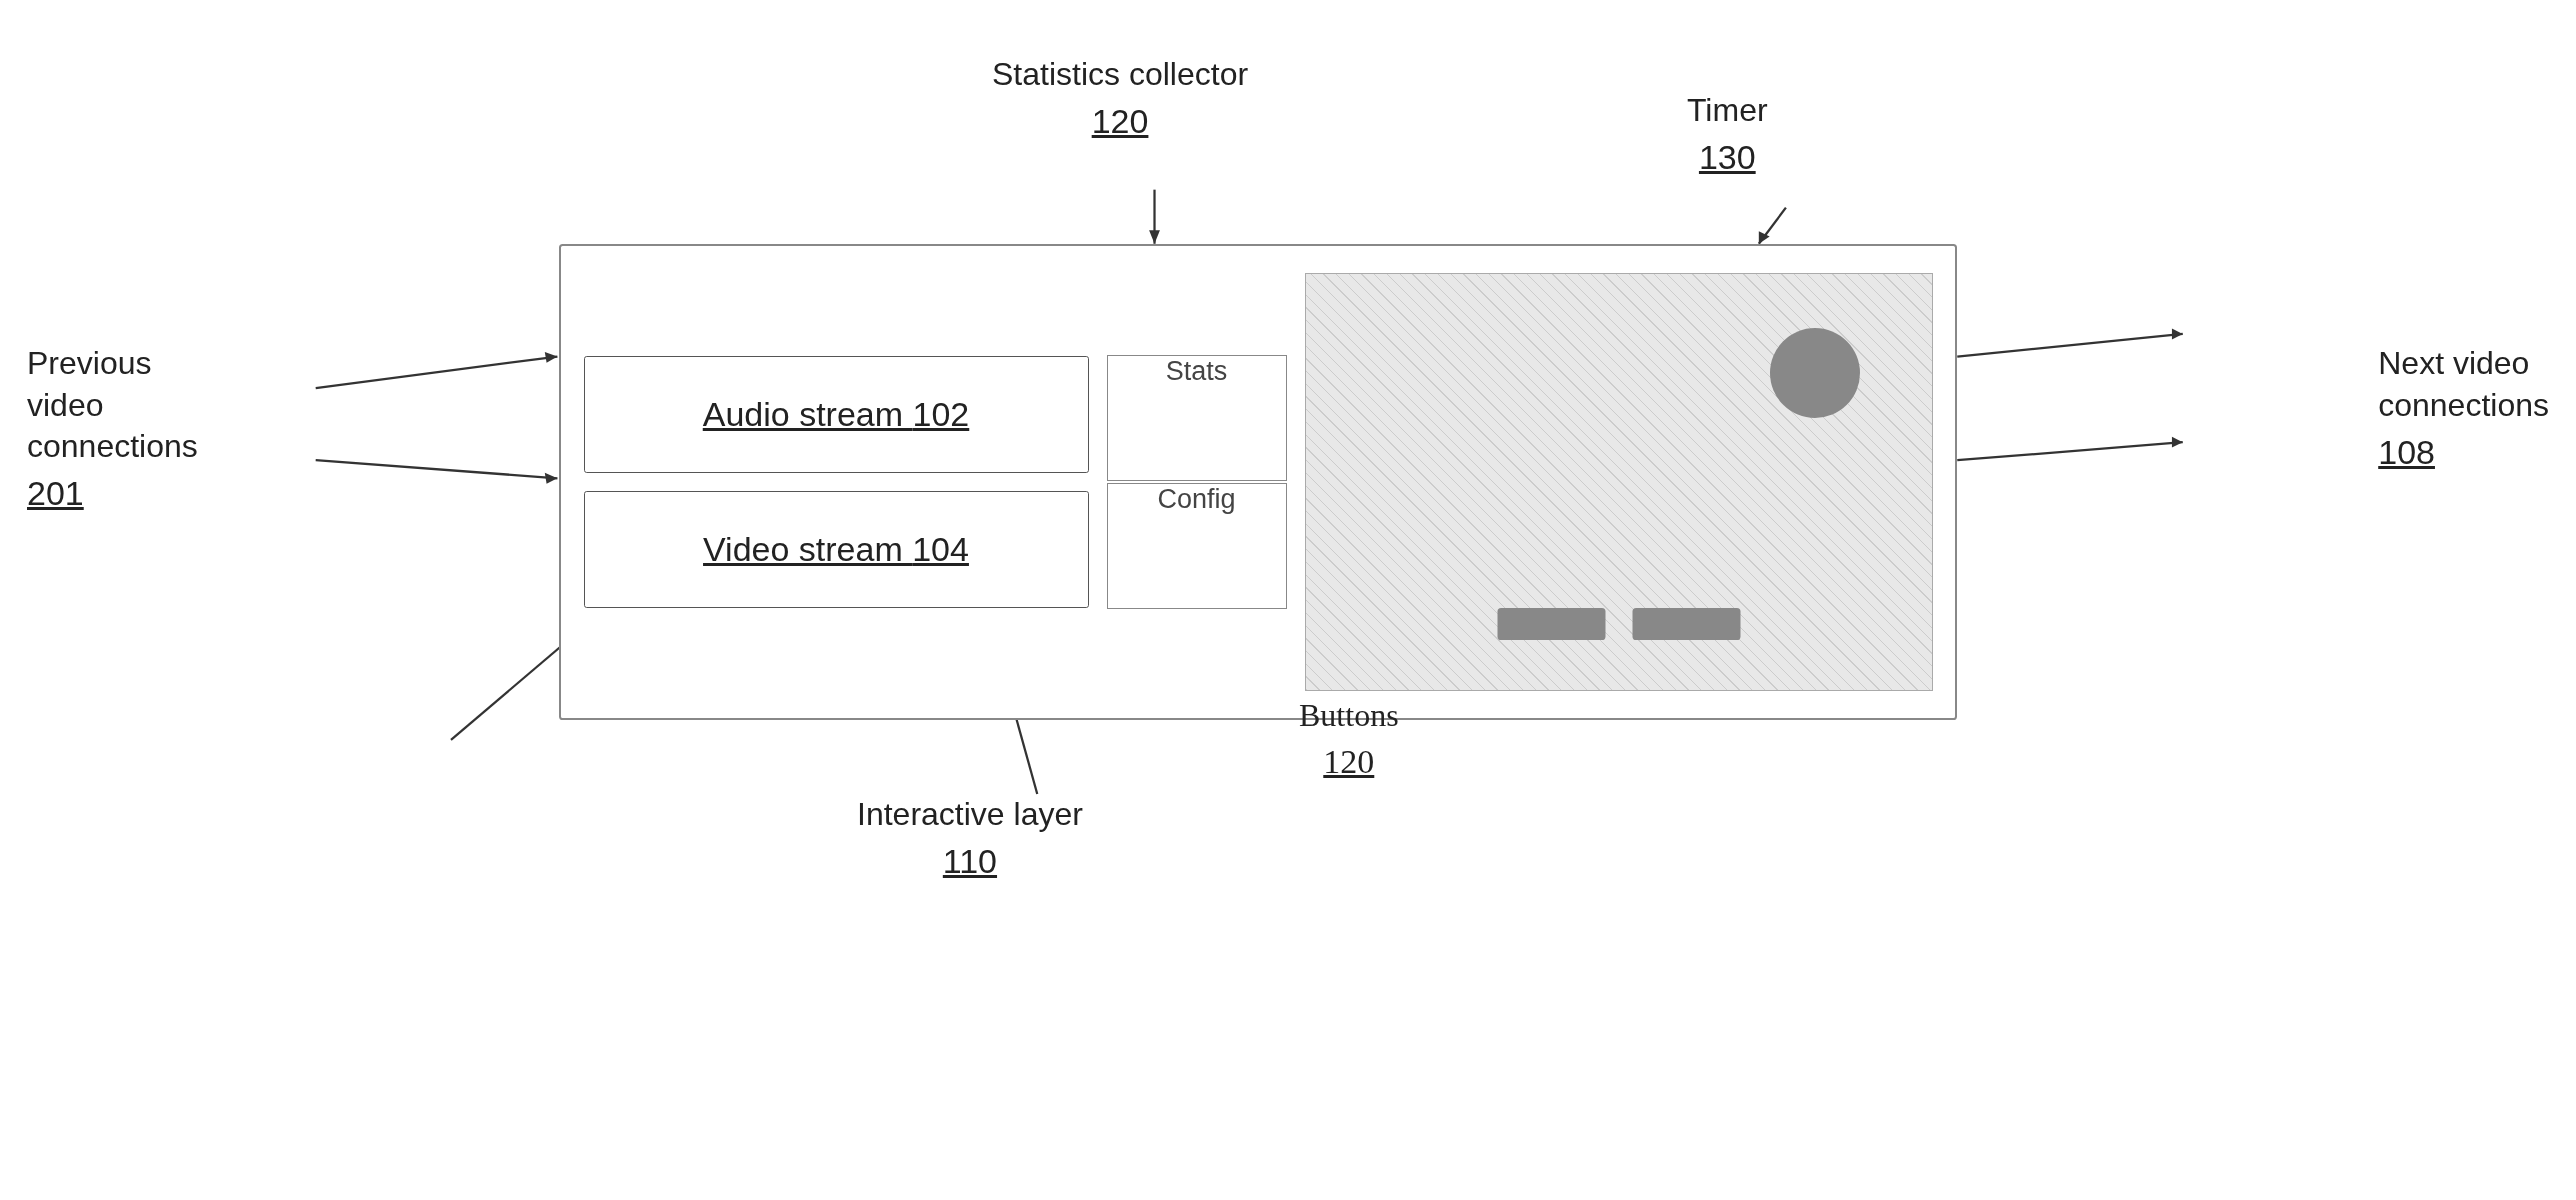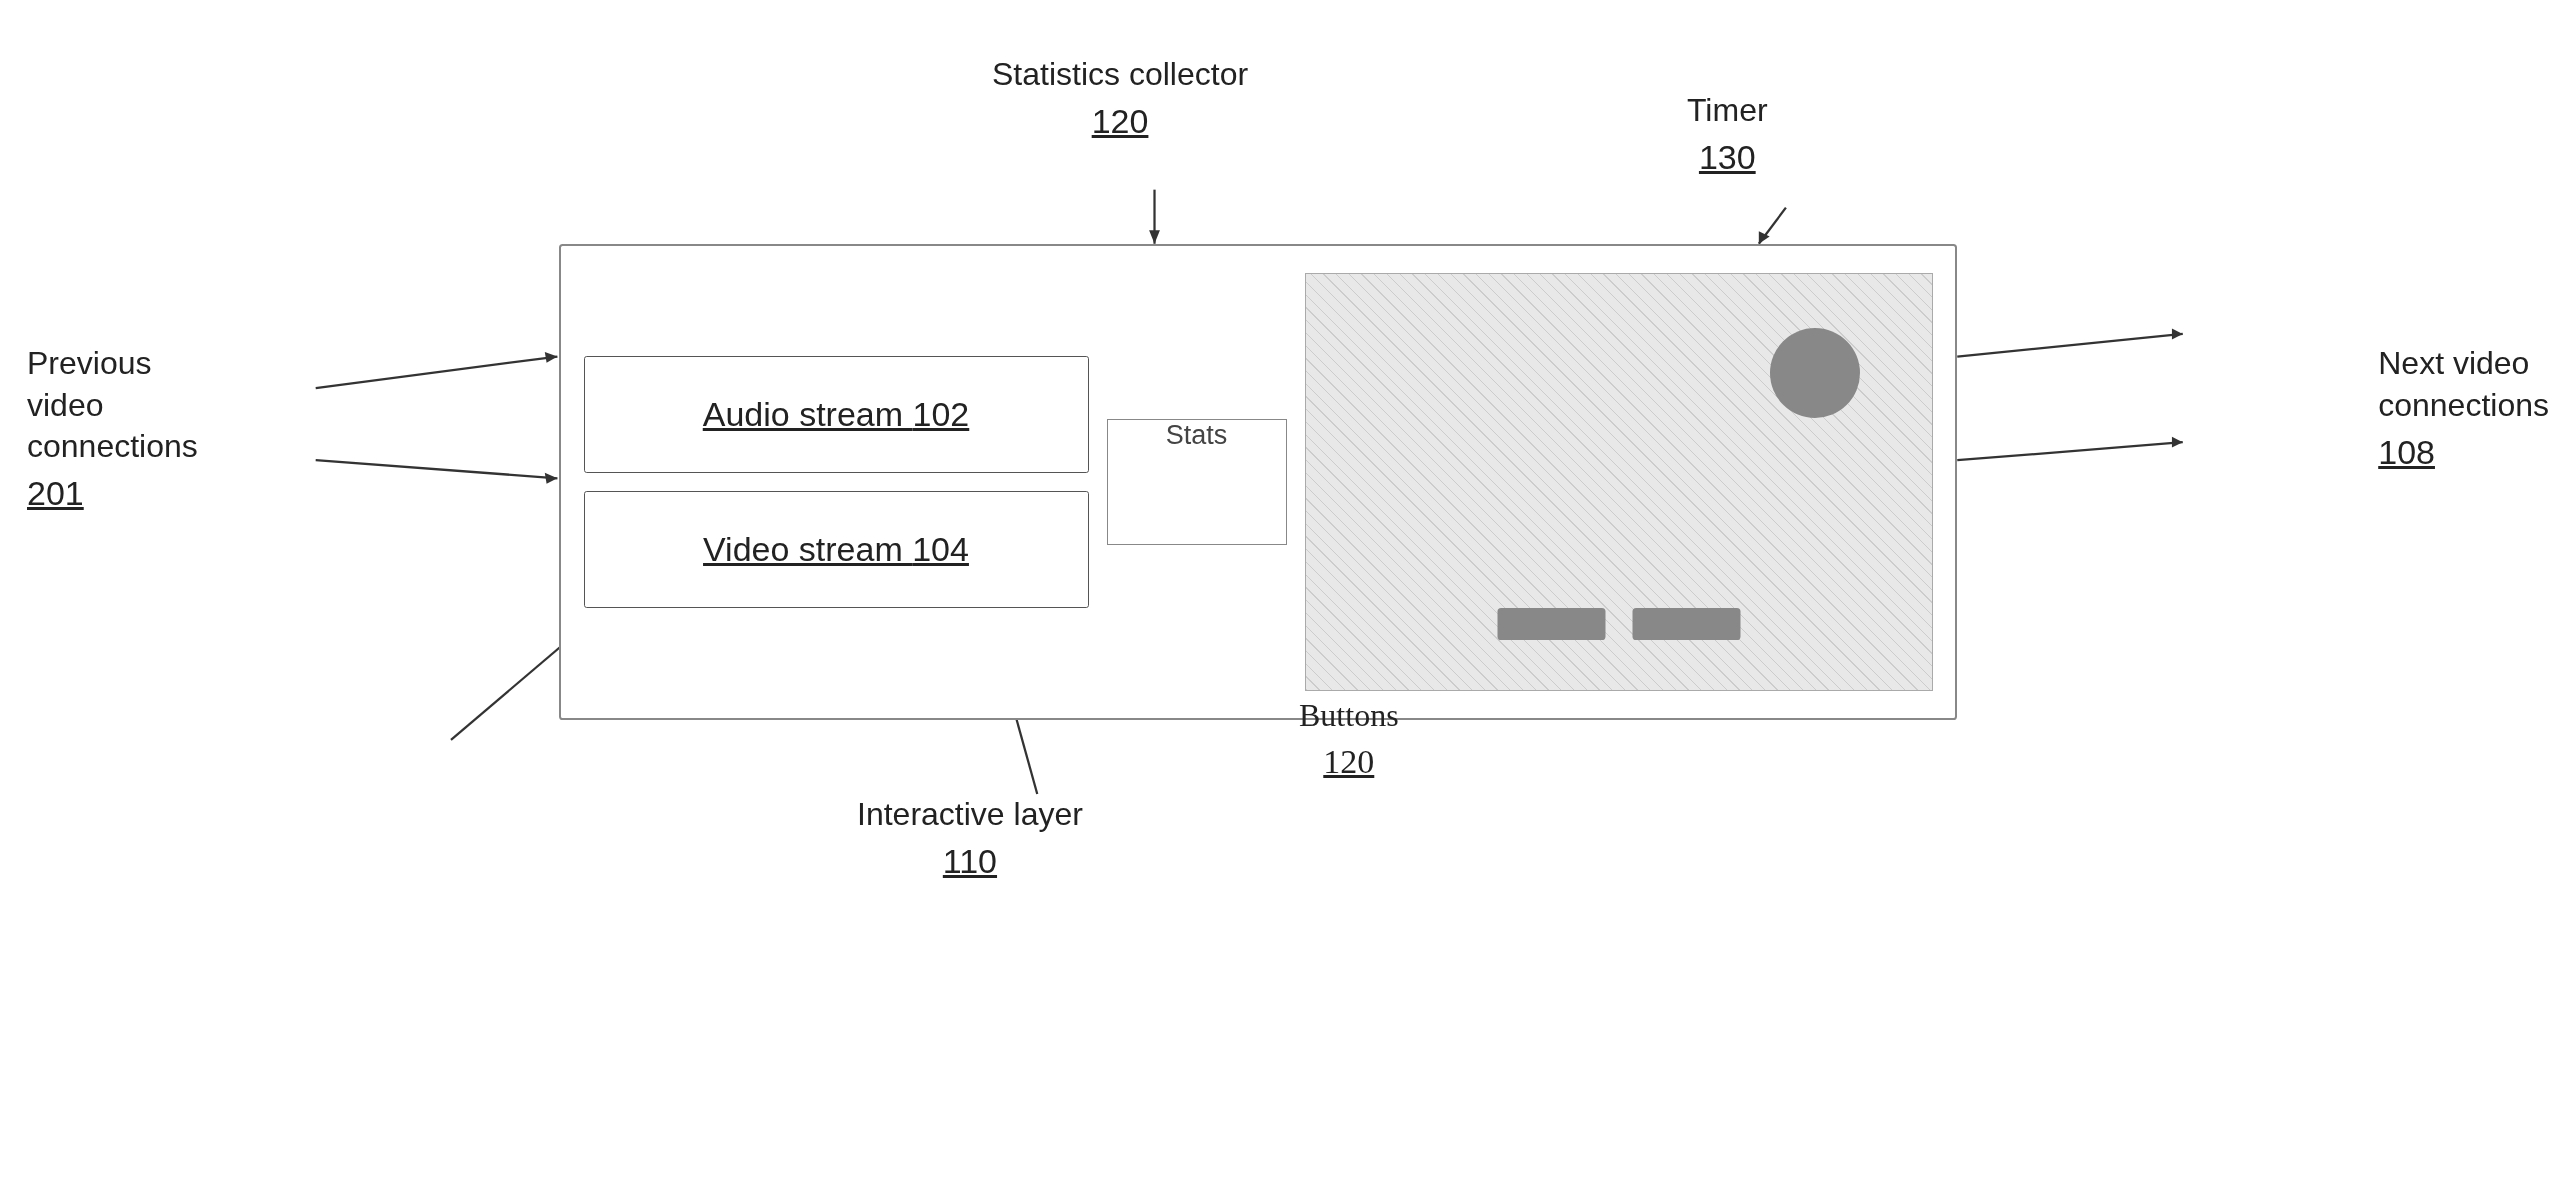--- a/index.html
+++ b/index.html
@@ -258,20 +258,23 @@
         <span class="stream-label">
           <span>Video stream </span><span style="text-decoration:underline;">104</span>
         </span>
       </div>
     </div>
 
     <div class="controls-section">
       <div class="control-box">
         <span class="control-label">Stats</span>
       </div>
+      <div class="control-box">
+        <span class="control-label">Config</span>
+      </div>
     </div>
 
     <div class="timer-section">
       <div class="timer-circle"></div>
       <div class="timer-buttons">
         <div class="timer-btn"></div>
         <div class="timer-btn"></div>
       </div>
     </div>
 

